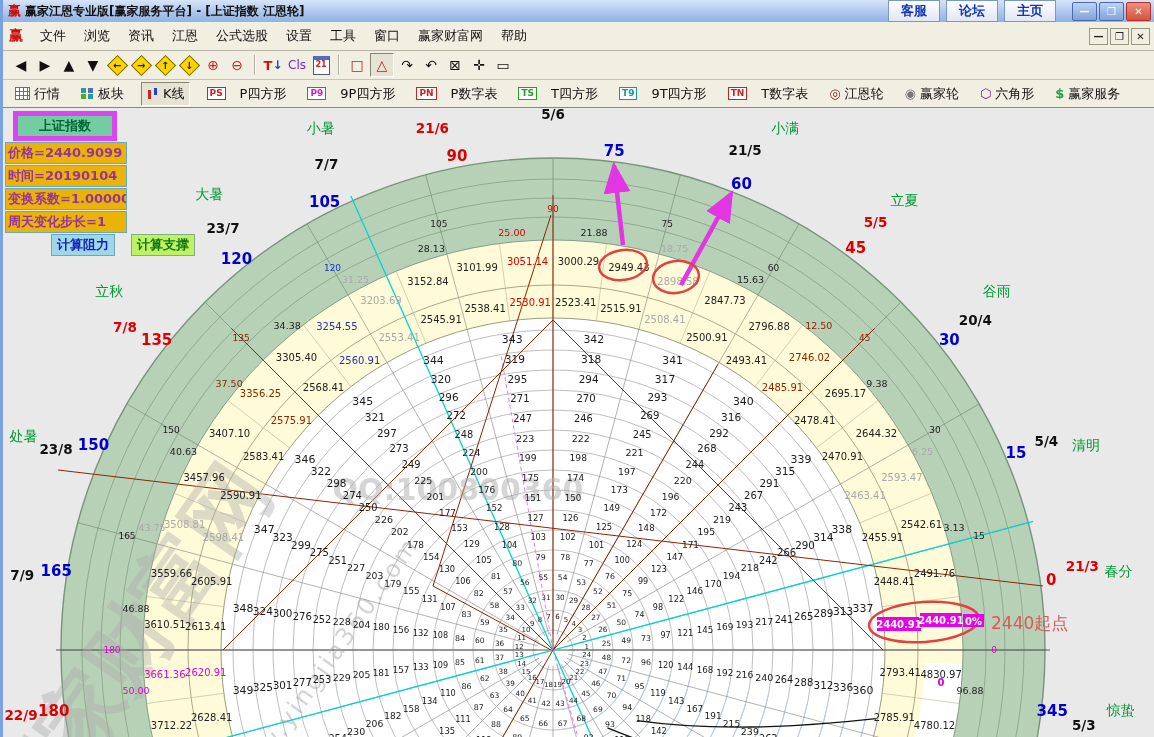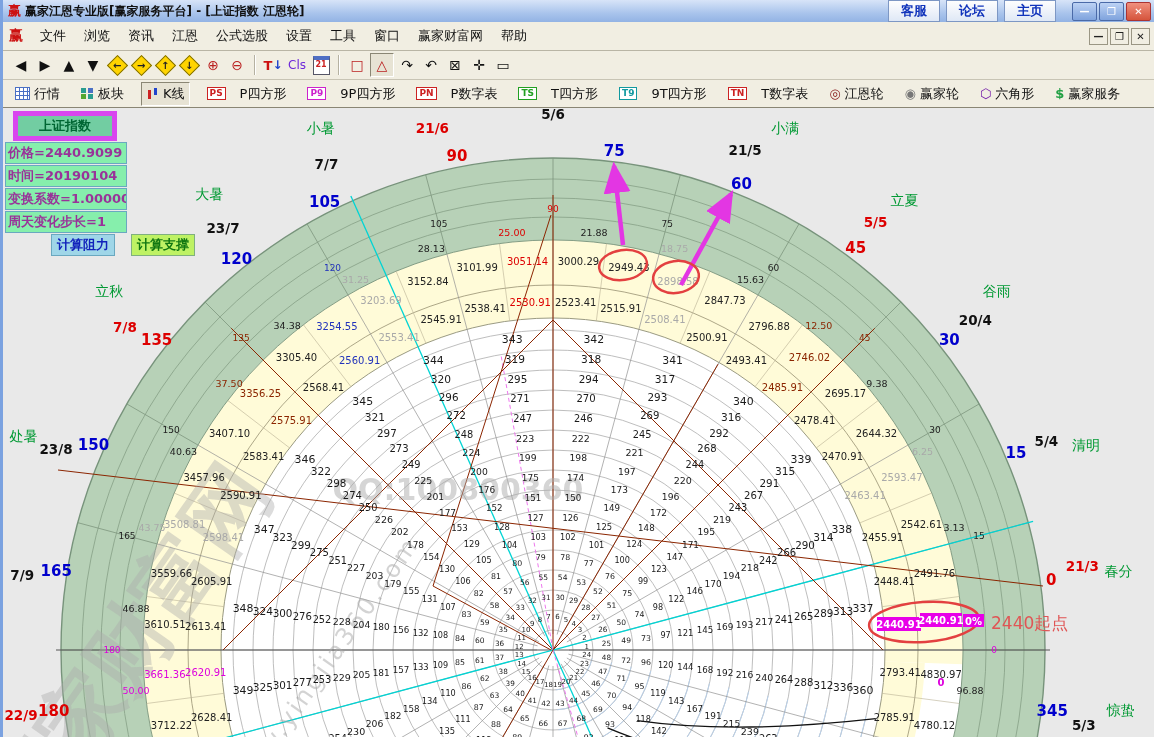--- a/index.html
+++ b/index.html
@@ -63,21 +63,21 @@
   .kline-icon i{position:absolute;width:3px;}
   .kline-icon i:nth-child(1){left:2px;top:3px;height:9px;background:#cc2222;}
   .kline-icon i:nth-child(2){left:8px;top:1px;height:7px;background:#2244cc;}
   
   .chart-area{position:relative;width:1154px;height:632px;background:#e9e9e9;}
   .chart-area svg{position:absolute;left:0;top:0;}
   
   .panel{position:absolute;left:2px;top:3px;z-index:5;font-size:13px;font-weight:bold;}
   .panel-title{width:94px;background:#72cda2;color:#093;border:5px solid #d946ef;color:#063;
     text-align:center;padding:1px 0;margin-left:8px;}
-  .panel-row{width:116px;background:#86efac;color:#993399;border:1px solid #6aa8c0;
+  .panel-row{width:116px;background:#eab308;color:#993399;border:1px solid #6aa8c0;
     padding:1px 2px;margin-top:1px;white-space:nowrap;overflow:hidden;}
   .panel-btns{display:flex;margin-top:1px;}
   .panel-btn{padding:1px 5px;border:1px solid #888;cursor:default;margin-left:46px;}
   .panel-btn.res{background:#9fd6e8;color:#1122bb;border-color:#6aa8c0;}
   .panel-btn.sup{background:#bef264;color:#117711;border-color:#7fb07f;margin-left:16px;}
 </style>
 </head>
 <body>
 
 <div id="app">

